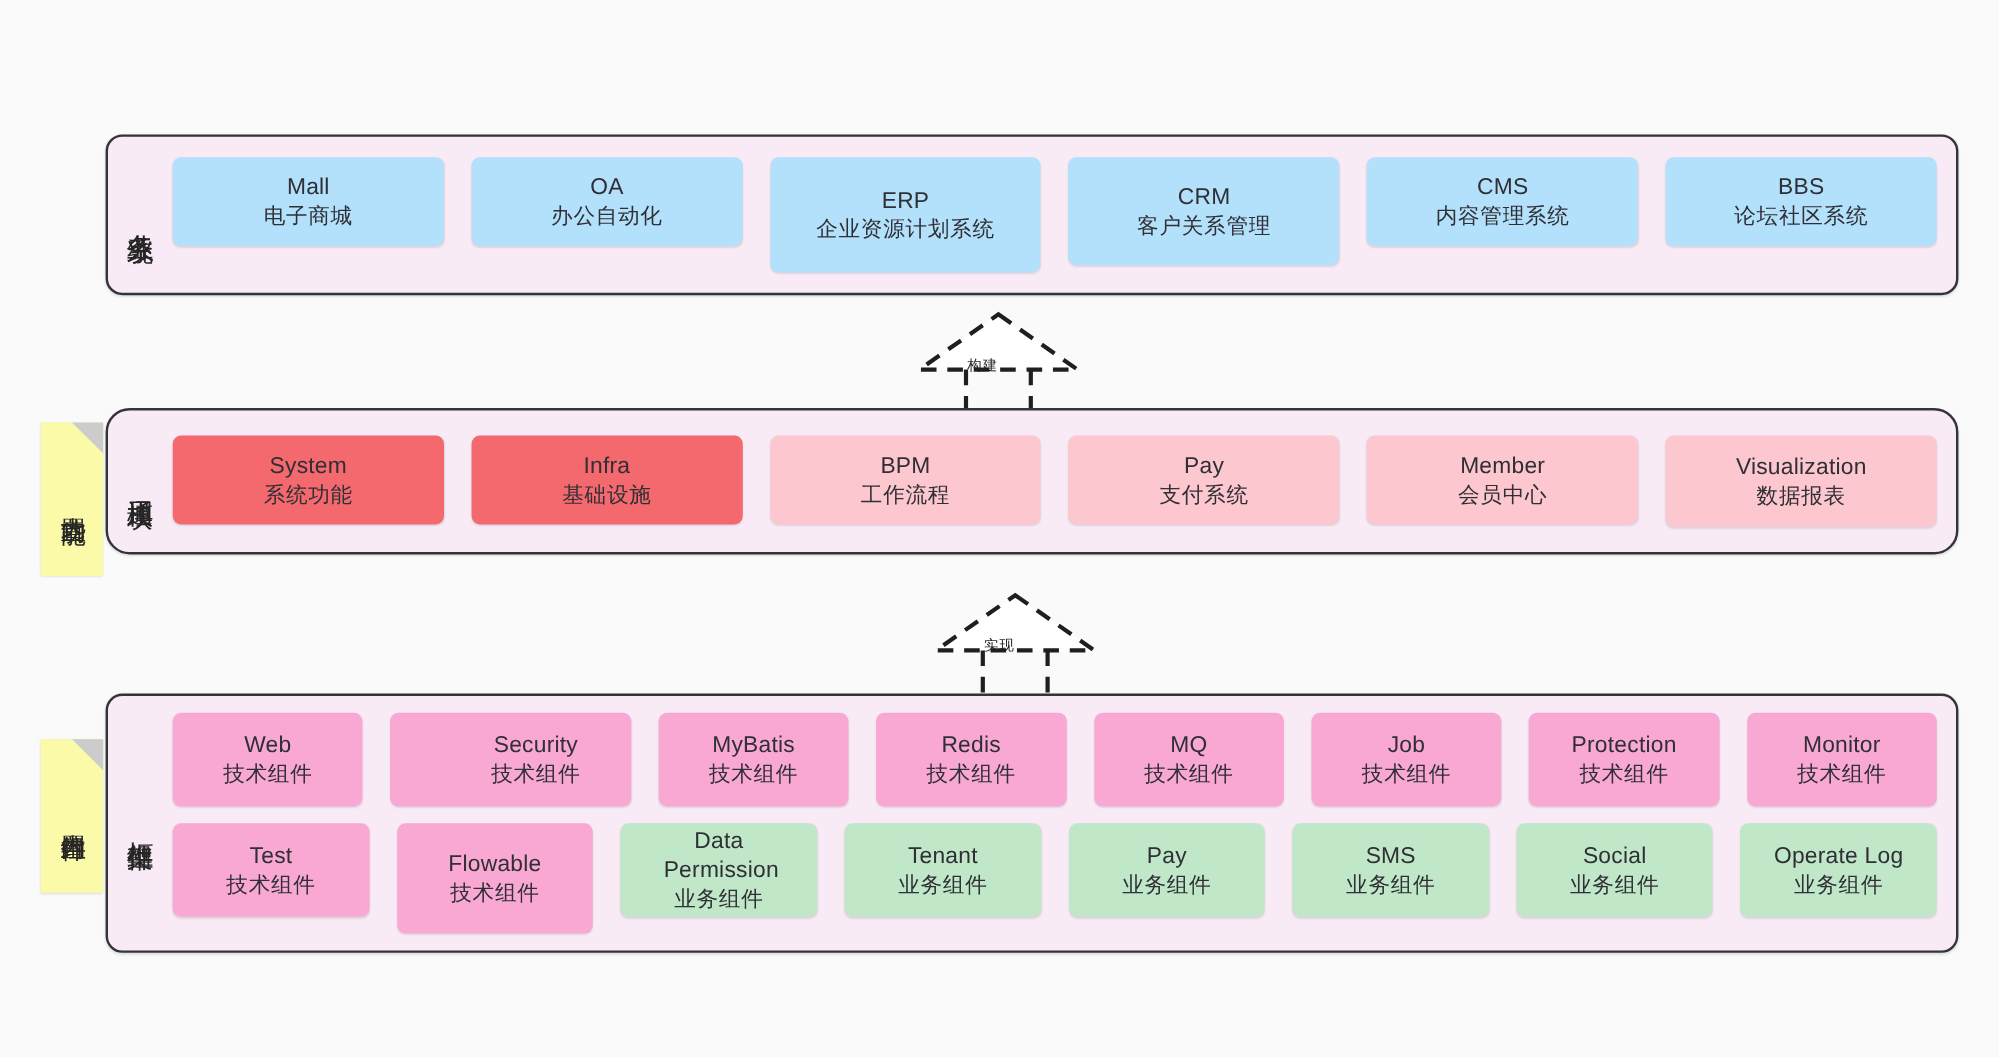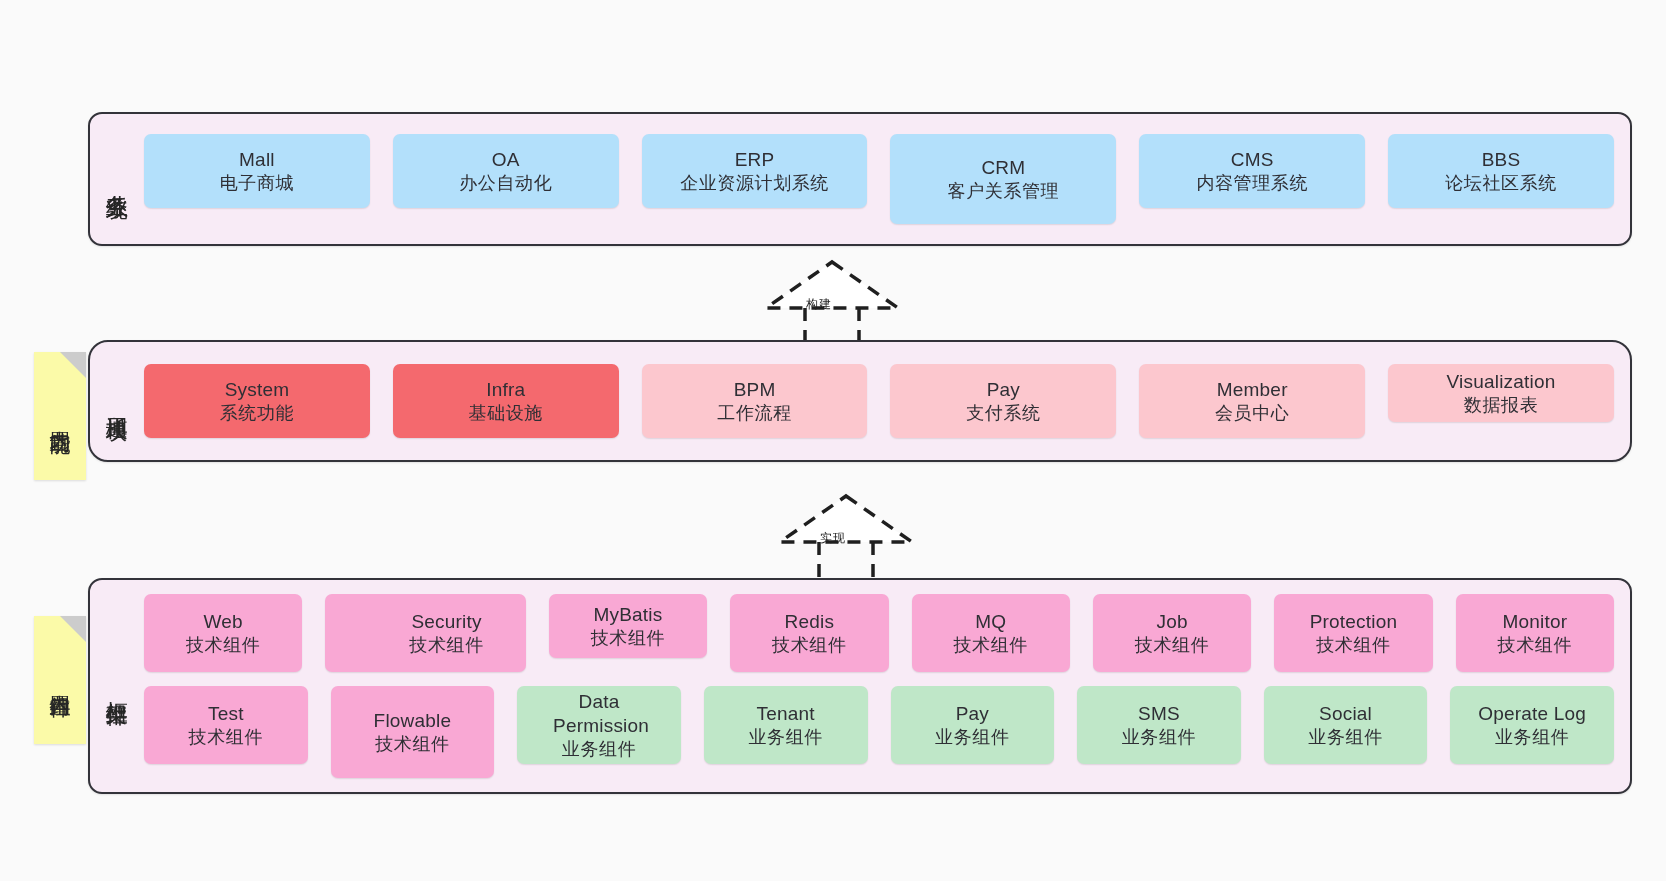--- a/index.html
+++ b/index.html
@@ -148,21 +148,21 @@
     <div class="section-body">
       <div class="row">
         <div class="card blue" style="height:74px;">
           <span class="t-en">Mall</span>
           <span class="t-cn">电子商城</span>
         </div>
         <div class="card blue" style="height:74px;">
           <span class="t-en">OA</span>
           <span class="t-cn">办公自动化</span>
         </div>
-        <div class="card blue" style="height:74px;">
+        <div class="card blue" style="height:96px;">
           <span class="t-en">ERP</span>
           <span class="t-cn">企业资源计划系统</span>
         </div>
         <div class="card blue" style="height:90px;">
           <span class="t-en">CRM</span>
           <span class="t-cn">客户关系管理</span>
         </div>
         <div class="card blue" style="height:74px;">
           <span class="t-en">CMS</span>
           <span class="t-cn">内容管理系统</span>
@@ -209,21 +209,21 @@
           <span class="t-cn">工作流程</span>
         </div>
         <div class="card pink" style="height:74px;">
           <span class="t-en">Pay</span>
           <span class="t-cn">支付系统</span>
         </div>
         <div class="card pink" style="height:74px;">
           <span class="t-en">Member</span>
           <span class="t-cn">会员中心</span>
         </div>
-        <div class="card pink" style="height:58px;text-align:right;">
+        <div class="card pink" style="height:76px;text-align:right;">
           <span class="t-en">Visualization</span>
           <span class="t-cn">数据报表</span>
         </div>
       </div>
     </div>
   </div>
 
   <div class="connector" style="left:766px; top:490px; width:160px; height:92px;">
     <svg width="160" height="92" viewBox="0 0 160 92">
       <polygon points="80,6 146,52 14,52" fill="#ffffff" stroke="#1f1f1f" stroke-width="3.5" stroke-dasharray="13 9" stroke-linejoin="miter"></polygon>
@@ -245,21 +245,21 @@
 
       <div class="row">
         <div class="card green-dark" style="height:78px;">
           <span class="t-en">Web</span>
           <span class="t-cn">技术组件</span>
         </div>
         <div class="card green-dark" style="height:78px;padding-left:44px;">
           <span class="t-en">Security</span>
           <span class="t-cn">技术组件</span>
         </div>
-        <div class="card green-dark" style="height:64px;text-align:right;">
+        <div class="card green-dark" style="height:78px;text-align:right;">
           <span class="t-en">MyBatis</span>
           <span class="t-cn">技术组件</span>
         </div>
         <div class="card green-dark" style="height:78px;">
           <span class="t-en">Redis</span>
           <span class="t-cn">技术组件</span>
         </div>
         <div class="card green-dark" style="height:78px;">
           <span class="t-en">MQ</span>
           <span class="t-cn">技术组件</span>

